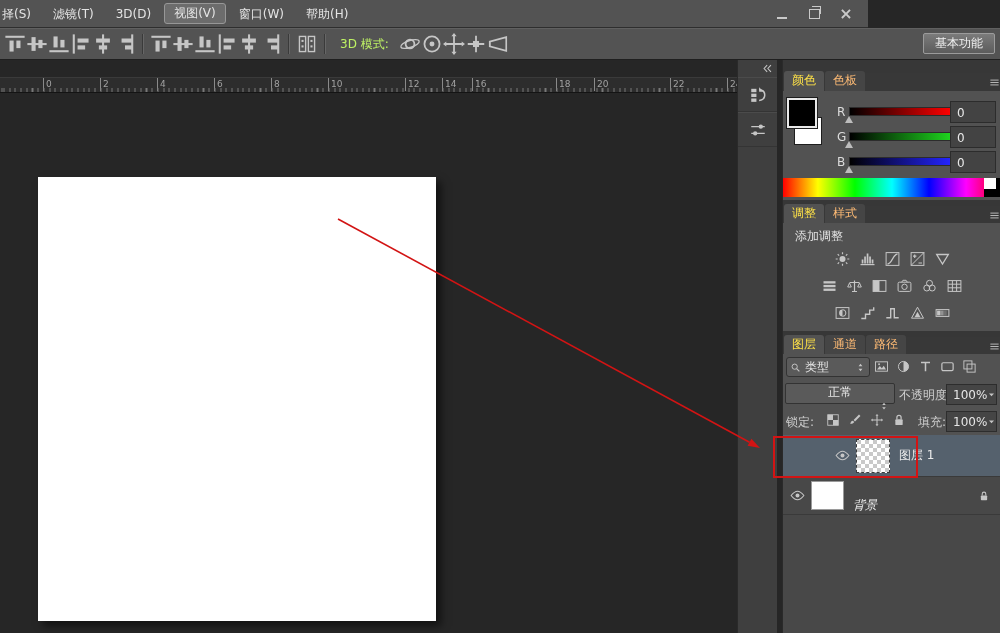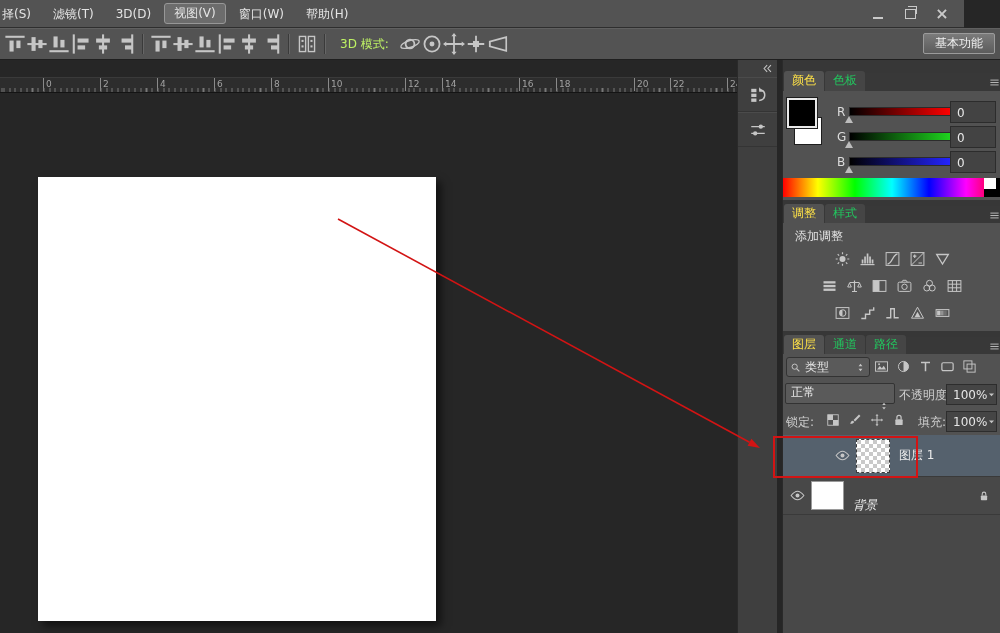--- a/index.html
+++ b/index.html
@@ -1,21 +1,21 @@
 <!DOCTYPE html>
 <html><head>
 <meta charset="utf-8">
 <style>
   html,body{margin:0;padding:0;background:#1b1b1b;}
   #app{position:relative;width:1000px;height:633px;overflow:hidden;background:#262626;
        font-family:"DejaVu Sans",sans-serif;color:#ddd;font-size:12px;
        --red:#d21414;--sel:#55616d;--bar:#535353;--panel:#525252;}
   .icon{fill:#c6c6c6;display:block;}
   
-  .menubar{position:absolute;left:0;top:0;width:964px;height:27px;background:var(--bar);
+  .menubar{position:absolute;left:0;top:0;width:868px;height:27px;background:var(--bar);
            border-bottom:1px solid #2e2e2e;display:flex;align-items:center;z-index:10;}
   .menu-items{display:flex;align-items:center;height:100%;}
   .menu-item{padding:0 11px;line-height:26px;color:#e4e4e4;white-space:nowrap;}
   .menu-item:first-child{margin-left:-9px;}
   .menu-item.active{background:#6c6c6c;border:1px solid #979797;border-radius:3px;
                     line-height:19px;padding:0 9px;margin:0 2px;}
   .win-controls{margin-left:auto;display:flex;align-items:center;height:100%;padding-right:6px;}
   .wc{width:32px;height:100%;display:flex;align-items:center;justify-content:center;color:#c9c9c9;}
   .wc-min{width:10px;height:2px;background:#c9c9c9;margin-top:8px;}
   .wc-restore{width:9px;height:8px;border:1px solid #c9c9c9;position:relative;}
@@ -51,21 +51,21 @@
   .strip-head{height:17px;display:flex;justify-content:flex-end;align-items:center;padding-right:4px;}
   .strip-btn{height:33px;border-top:1px solid #4b4b4b;border-bottom:1px solid #343434;
              display:flex;align-items:center;justify-content:center;}
   .strip-btn svg{width:18px;height:18px;}
   .strip-head svg{width:11px;height:11px;}
   
   .dock{position:absolute;left:782px;top:60px;width:218px;height:573px;background:#373737;
         border-left:1px solid #2a2a2a;box-sizing:border-box;}
   .tabstrip{position:absolute;left:0;width:218px;height:18px;background:#383838;
             display:flex;align-items:flex-end;padding-left:1px;box-sizing:border-box;}
-  .tab{font-size:12px;color:#22c55e;background:#454545;padding:1px 8px 2px;margin-right:1px;
+  .tab{font-size:12px;color:#fdba74;background:#454545;padding:1px 8px 2px;margin-right:1px;
        border-radius:3px 3px 0 0;white-space:nowrap;}
   .tab.active{background:var(--panel);color:#fde047;}
   .pmenu{position:absolute;right:1px;bottom:3px;}
   .pmenu svg{width:11px;height:11px;}
   .pbody{position:absolute;left:0;width:218px;background:var(--panel);}
   
   .swatch-bg{position:absolute;left:11px;top:26px;width:26px;height:26px;background:#fff;border:1px solid #1e1e1e;}
   .swatch-fg{position:absolute;left:3px;top:6px;width:30px;height:30px;background:#000;
              border:1px solid #1e1e1e;box-shadow:inset 0 0 0 2px #e9e9e9;}
   .slider-row{position:absolute;left:0;width:218px;height:24px;}
@@ -88,21 +88,21 @@
   
   .type-dd{position:absolute;left:3px;top:3px;width:84px;height:20px;background:#5a5a5a;
            border:1px solid #333;border-radius:3px;display:flex;align-items:center;gap:4px;
            padding:0 3px;box-sizing:border-box;color:#e6e6e6;}
   .type-dd svg{width:11px;height:11px;}
   .dd-arr{margin-left:auto;}
   #filter-icons{position:absolute;left:90px;top:4px;display:flex;gap:5px;}
   .fbtn{width:17px;height:17px;display:flex;align-items:center;justify-content:center;}
   .fbtn svg{width:15px;height:15px;}
   .blend-dd{position:absolute;left:2px;top:29px;width:110px;height:21px;background:#5a5a5a;
-            border:1px solid #333;border-radius:2px;display:flex;align-items:flex-start;
+            border:1px solid #333;border-radius:2px;display:flex;align-items:center;
             padding:0 5px;box-sizing:border-box;color:#e6e6e6;flex-direction:column;}
   .blend-dd svg{width:10px;height:10px;}
   .lbl{position:absolute;color:#cfcfcf;white-space:nowrap;}
   .val-dd{position:absolute;width:51px;height:21px;background:#454545;border:1px solid #2d2d2d;
           display:flex;align-items:center;padding:0 3px 0 6px;box-sizing:border-box;color:#e6e6e6;}
   .val-dd svg{width:9px;height:9px;margin-left:auto;}
   #lock-icons{position:absolute;left:42px;top:57px;display:flex;gap:6px;}
   .lockbtn{width:16px;height:18px;display:flex;align-items:center;justify-content:center;}
   .lockbtn svg{width:14px;height:14px;}
   #layer-rows{position:absolute;left:0;top:81px;width:218px;bottom:0;background:#484848;}
@@ -298,23 +298,23 @@
     <div class="ruler">
         <div id="ruler-numbers">
           <span class="ruler-num" style="left: 43px;">0</span>
           <span class="ruler-num" style="left: 100px;">2</span>
           <span class="ruler-num" style="left: 157px;">4</span>
           <span class="ruler-num" style="left: 214px;">6</span>
           <span class="ruler-num" style="left: 271px;">8</span>
           <span class="ruler-num" style="left: 328px;">10</span>
           <span class="ruler-num" style="left: 385px; margin-left: 20px;">12</span>
           <span class="ruler-num" style="left: 442px;">14</span>
-          <span class="ruler-num" style="left: 519px;">16</span>
+          <span class="ruler-num" style="left: 472px;">16</span>
           <span class="ruler-num" style="left: 556px;">18</span>
-          <span class="ruler-num" style="left: 634px;">20</span>
+          <span class="ruler-num" style="left: 594px;">20</span>
           <span class="ruler-num" style="left: 670px;">22</span>
           <span class="ruler-num" style="left: 727px;">24</span>
         </div>
       </div>
     <div class="document"></div>
   </div>
 
   <div class="strip">
     <div class="strip-head">
         <span>

